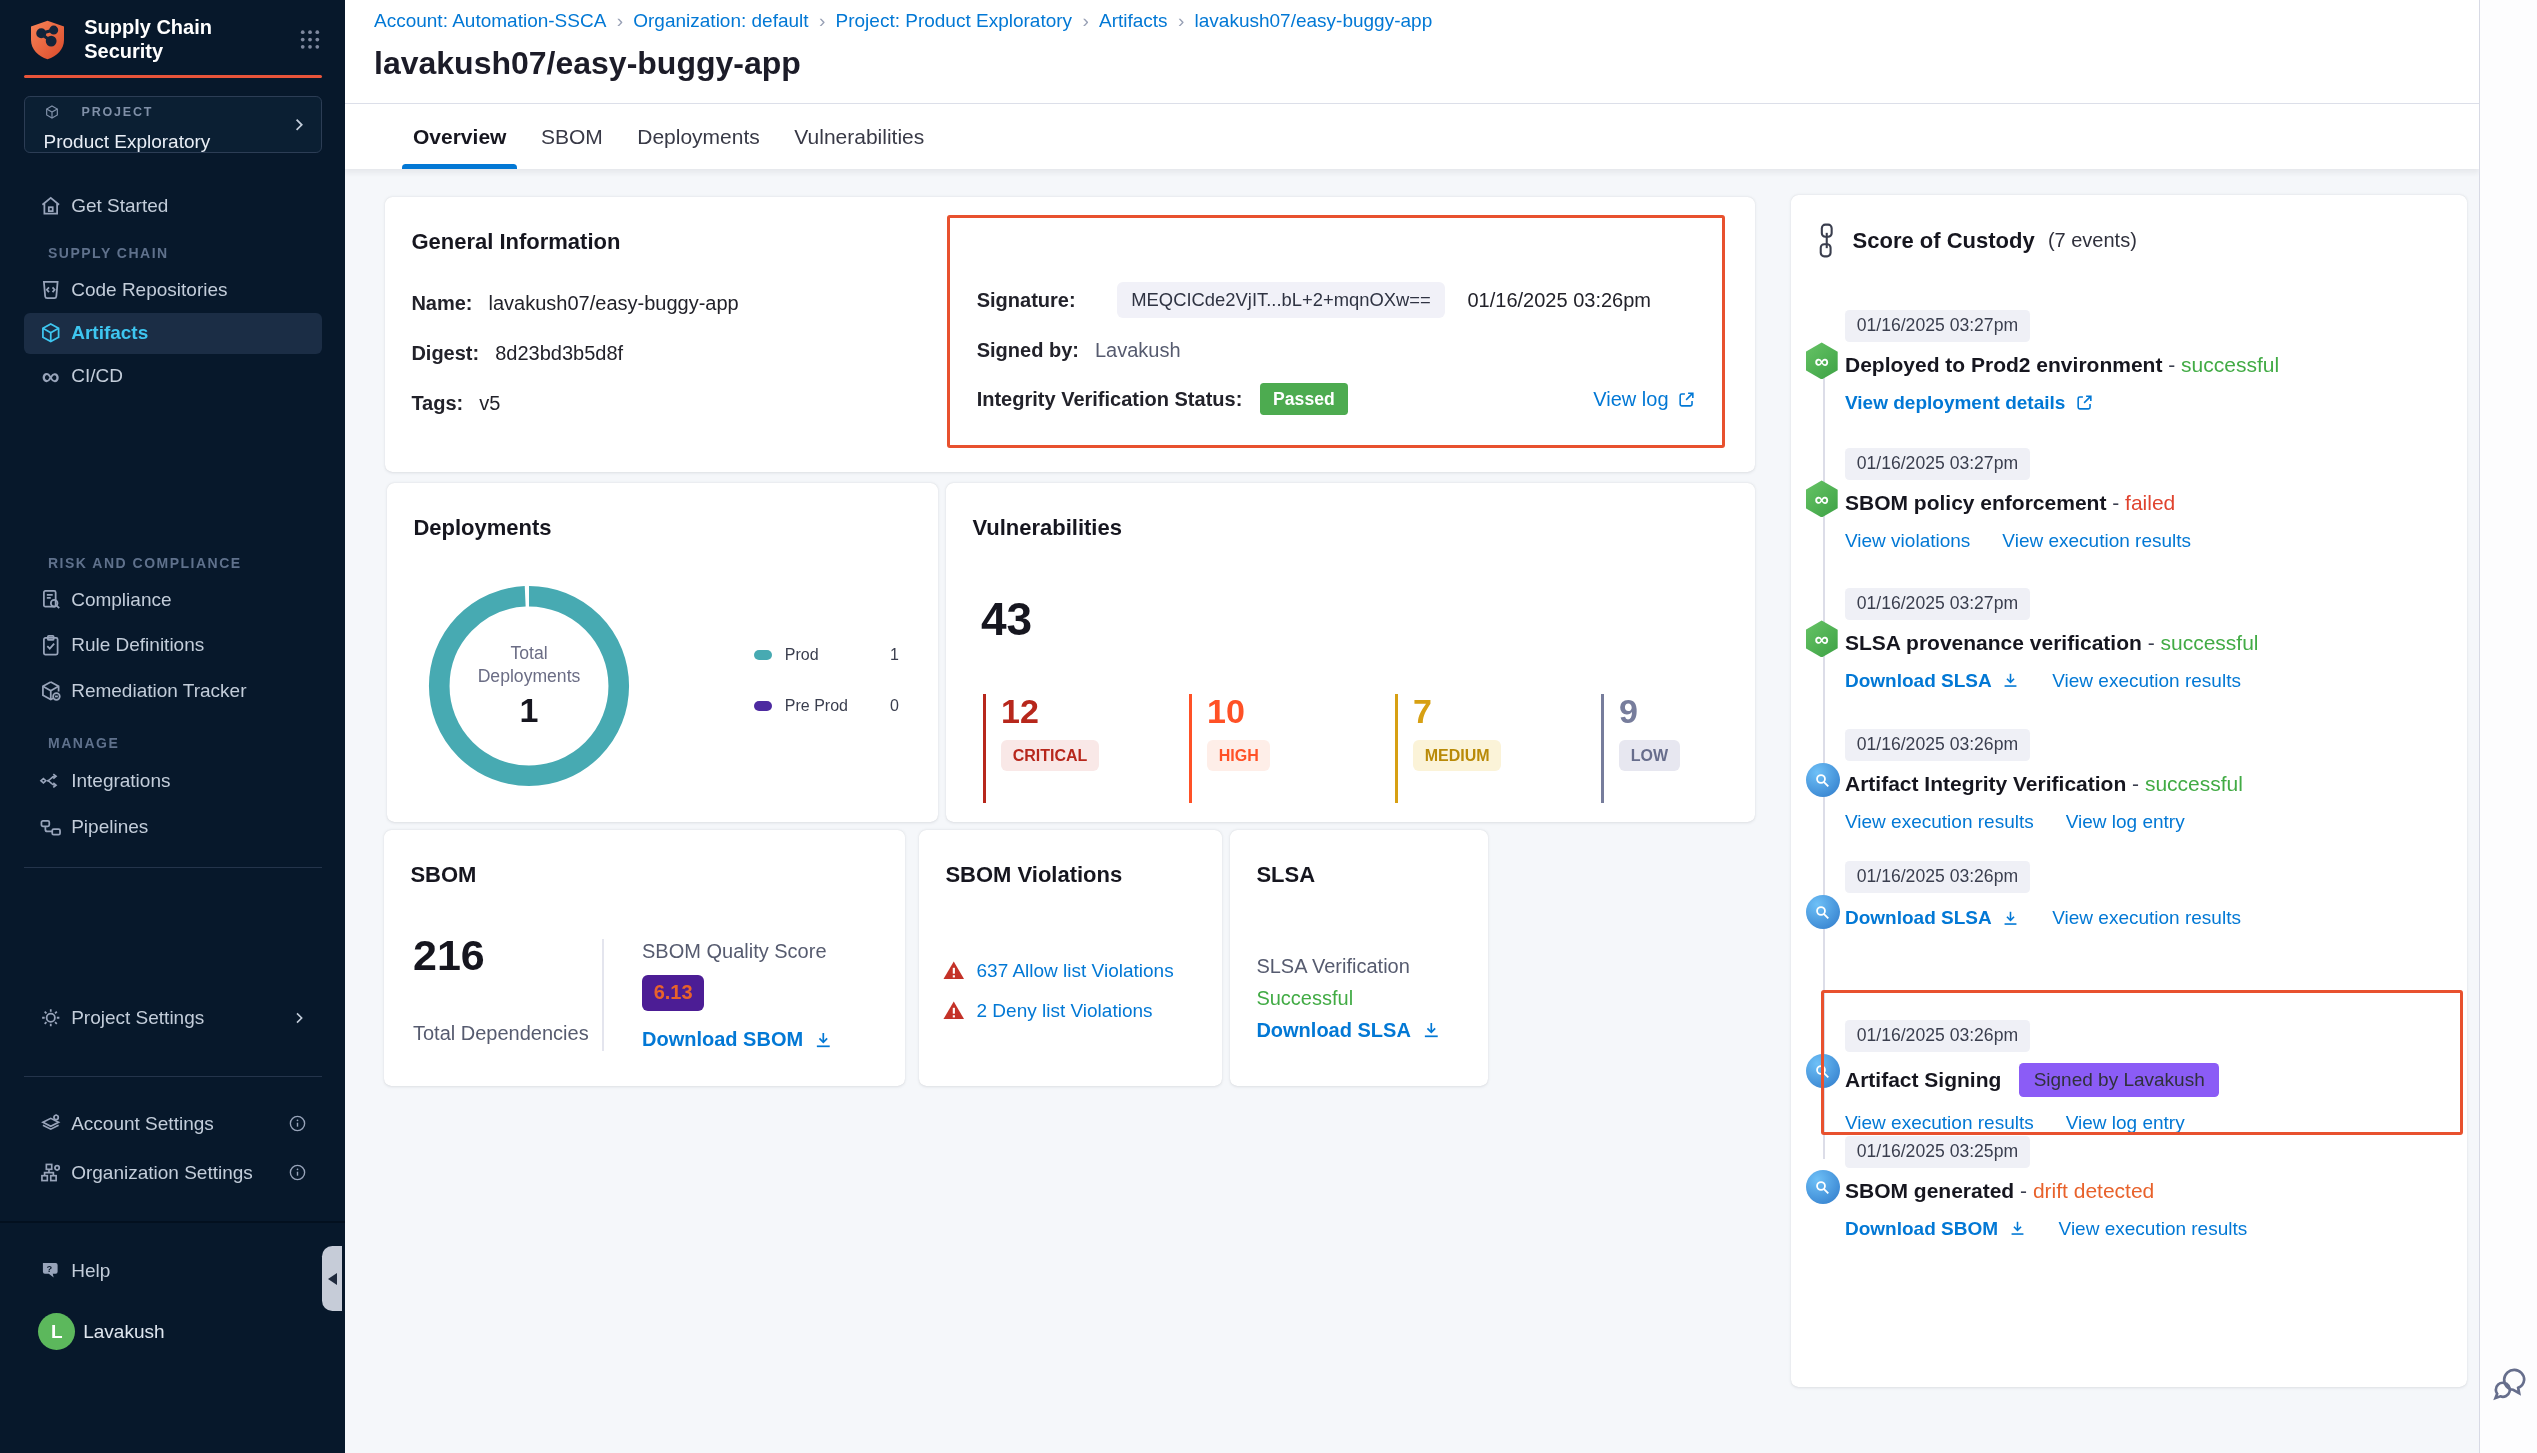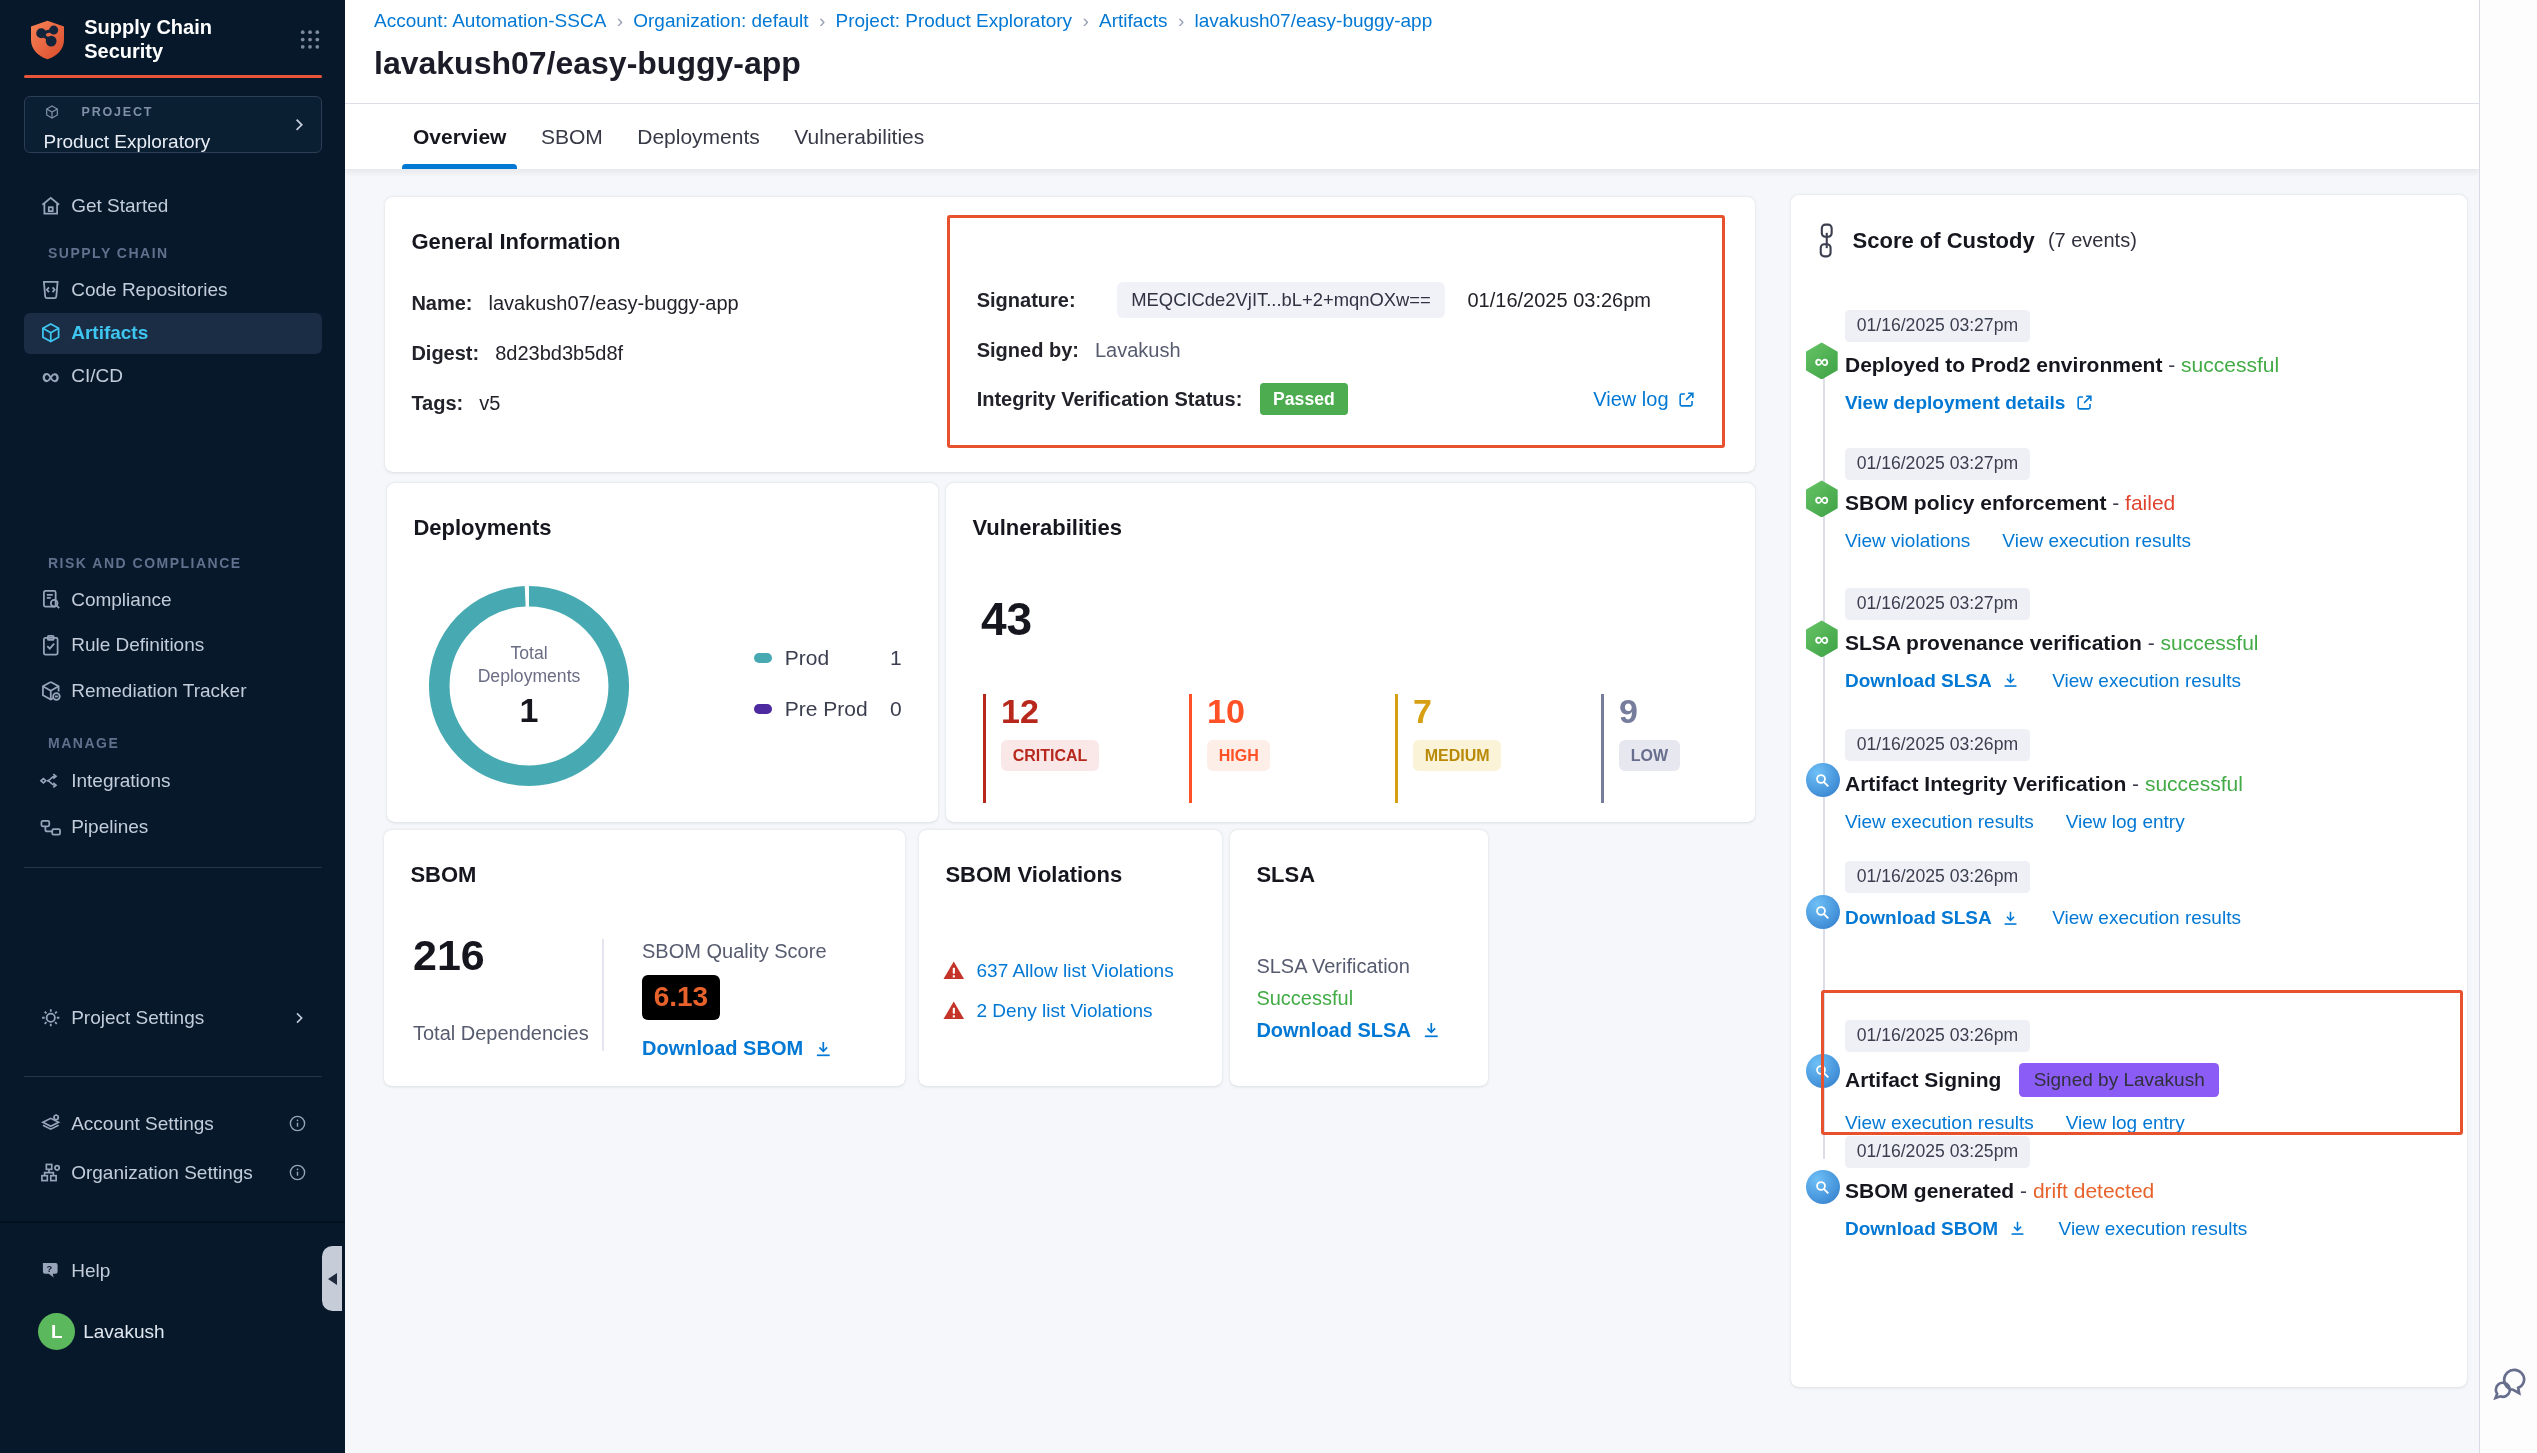--- a/index.html
+++ b/index.html
@@ -72,21 +72,21 @@
   .hl-box { position:absolute; border:3.7px solid #e8512e; border-radius:2.9px; z-index:6; pointer-events:none; }
   #hl-signature { left:602px; top:46px; width:778px; height:233px; }
   #hl-signing  { left:1476px; top:821px; width:642px; height:145px; }
 
   
   #card-dep { left:42px; top:314px; width:551px; height:339px; }
   .donut-wrap { position:absolute; left:39px; top:100px; width:206px; height:206px; }
   .donut-center { position:absolute; inset:0; display:flex; flex-direction:column; align-items:center; justify-content:center; text-align:center; }
   .donut-center .dlabel { font-size:17.6px; color:#6b6d85; width:117px; line-height:1.3; }
   .donut-center .dval { font-size:34px; font-weight:700; color:#16161f; margin-top:2.9px; }
-  .legend-row { position:absolute; left:367px; display:flex; align-items:center; font-size:21px; color:#3a3e4e;justify-content:center; }
+  .legend-row { position:absolute; left:367px; display:flex; align-items:center; font-size:16px; color:#3a3e4e;justify-content:center; }
   .legend-dot { width:17.6px; height:9.5px; border-radius:5.1px; margin-right:13.2px; }
   .legend-count { position:absolute; left:136px; }
 
   
   #card-vul { left:601px; top:314px; width:809px; height:339px; }
   .vul-total { position:absolute; left:35px; top:109px; font-size:46px; font-weight:700; color:#16161f; }
   .sev-row { position:absolute; left:37px; top:211px; display:flex; }
   .sev-item { width:206px; border-left:3.7px solid; padding-left:15px; min-height:109px; }
   .sev-num { font-size:34px; font-weight:700; line-height:1.05; }
   .sev-badge { display:inline-block; margin-top:10.3px; font-size:16px; font-weight:700; padding:6.6px 11.7px; border-radius:5.9px; }
@@ -95,21 +95,21 @@
   .sev-medium { border-color:#d7a013; } .sev-medium .sev-num { color:#d7a013; } .sev-medium .sev-badge { color:#b98a08; background:#fbf3d8; }
   .sev-low { border-color:#777d9c; } .sev-low .sev-num { color:#777d9c; } .sev-low .sev-badge { color:#676d8c; background:#e7e7f0; }
 
   
   #card-sbom { left:39px; top:661px; width:521px; height:256px; }
   .sbom-num { position:absolute; left:29px; top:101px; font-size:43px; font-weight:700; color:#16161f; }
   .sbom-deps { position:absolute; left:29px; top:192px; font-size:20px; color:#565b6f; }
   .sbom-vdiv { position:absolute; left:218px; top:109px; width:1.5px; height:112px; background:#e4e5ee; }
   .sbom-right { position:absolute; left:258px; top:110px; }
   .q-label { font-size:20px; color:#565b6f; }
-  .q-badge { display:inline-block; margin-top:11.7px; background:#000000; color:#e8622b; font-size:28px; font-weight:700; padding:6.6px 11.7px; border-radius:5.9px; }
+  .q-badge { display:inline-block; margin-top:11.7px; background:#4c1d95; color:#e8622b; font-size:20px; font-weight:700; padding:6.6px 11.7px; border-radius:5.9px; }
   .dl-link { display:flex; align-items:center; gap:10.3px; color:#0278d5; font-size:20px; font-weight:700; margin-top:17.6px; }
 
   
   #card-sbv { left:574px; top:661px; width:303px; height:256px; }
   .viol-row { position:absolute; left:23px; display:flex; align-items:center; gap:11px; }
   .viol-row a { color:#0278d5; font-size:19px; font-weight:500; }
 
   
   #card-slsa { left:885px; top:661px; width:258px; height:256px; }
   .slsa-label { position:absolute; left:26.4px; top:125px; font-size:20px; color:#565b6f; }

